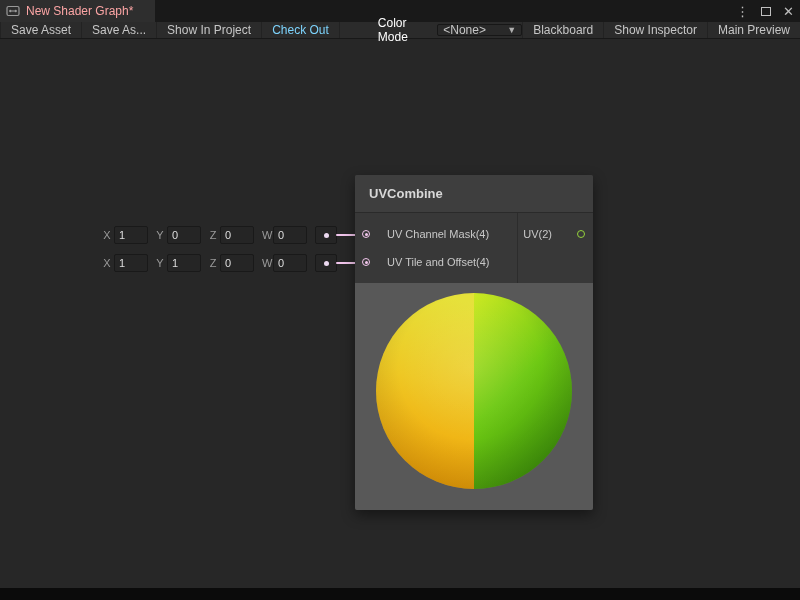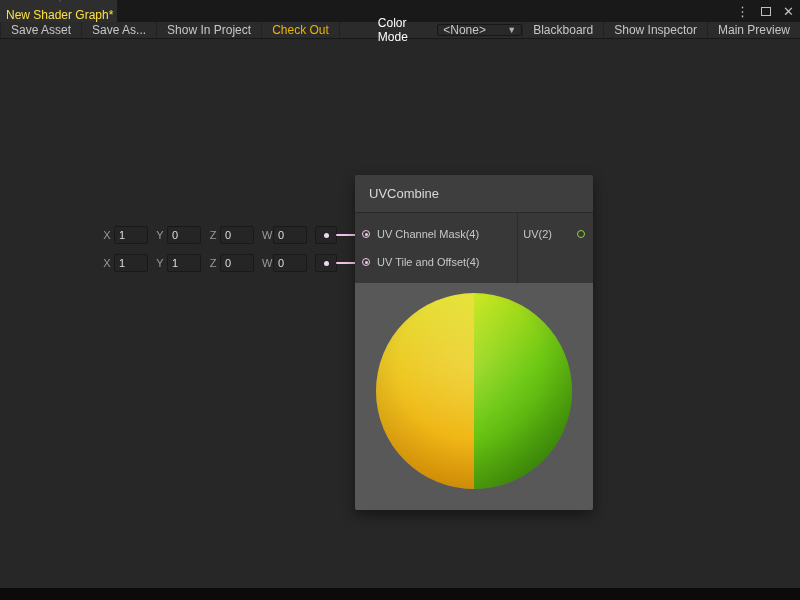--- a/index.html
+++ b/index.html
@@ -7,43 +7,43 @@
   body {
     width:800px; height:600px; overflow:hidden; position:relative;
     background:#272727; font-family:"Liberation Sans", sans-serif;
     -webkit-font-smoothing:antialiased;
   }
 
   
   .titlebar { position:absolute; top:0; left:0; width:800px; height:22px; background:#191919; }
   .tab {
     position:absolute; left:0; top:0; height:22px; background:#2e2e2e;
-    display:flex; align-items:center; gap:6px; padding:0 4px 0 6px;
-    color:#fde047; font-size:12px; white-space:nowrap; cursor:pointer;flex-direction:column;
+    display:flex; align-items:center; gap:6px; padding:0 22px 0 6px;
+    color:#fca5a5; font-size:12px; white-space:nowrap; cursor:pointer;
   }
   .win-controls {
     position:absolute; right:6px; top:0; height:22px;
     display:flex; align-items:center; gap:12px; color:#c0c0c0; font-size:13px;
   }
   .win-controls > span { cursor:pointer; line-height:1; }
   .maxbox { width:10px; height:9px; border:1px solid #c0c0c0; display:inline-block; }
 
   
   .toolbar {
     position:absolute; top:22px; left:0; width:800px; height:17px;
     background:#2b2b2b; border-bottom:1px solid #181818;
     display:flex; align-items:stretch; font-size:12px; color:#c6c6c6;
   }
   .tbtn {
     background:transparent; border:none; border-right:1px solid #222222;
     color:#c6c6c6; font-size:12px; padding:0 10px; font-family:inherit; cursor:pointer;
     white-space:nowrap;
   }
   .tbtn.left-edge { border-left:1px solid #222222; }
-  .tbtn.disabled { color:#eab308; cursor:default; }
+  .tbtn.disabled { color:#7dd3fc; cursor:default; }
   .cm-label { display:flex; align-items:center; padding:0 8px; margin-left:30px; color:#ffffff; }
   .dropdown {
     width:100px; margin:2px 0; background:#292929; border:1px solid #171717; border-radius:2px;
     display:flex; align-items:center; justify-content:space-between; padding:0 5px;
     color:#c6c6c6; cursor:pointer; font-size:12px;
   }
   .dropdown .arrow { font-size:9px; color:#b0b0b0; }
   .right-group { margin-left:auto; display:flex; align-items:stretch; }
   .right-group .tbtn { border-right:none; border-left:1px solid #222222; }
 
@@ -52,25 +52,25 @@
   .bottom-strip { position:absolute; top:588px; left:0; width:800px; height:12px; background:#0b0b0b; }
 
   
   .node {
     position:absolute; left:355px; top:133px; width:238px;
     background:#383838; border-radius:2px; box-shadow:0 5px 14px rgba(0,0,0,0.45);
   }
   .node-header {
     height:38px; background:#3e3e3e; border-bottom:1px solid #2a2a2a;
     display:flex; align-items:center; padding:0 14px;
-    color:#d8d8d8; font-size:13px; border-radius:2px 2px 0 0; cursor:move;
+    color:#d8d8d8; font-size:13px; border-radius:2px 2px 0 0; cursor:move;font-weight:bold;
   }
   .node-ports { height:70px; display:flex; }
   .inputs-col { flex:1; padding-top:7px; }
-  .port-row { height:28px; display:flex; align-items:center; gap:7px; padding-left:7px; }
+  .port-row { height:28px; display:flex; align-items:center; gap:17px; padding-left:7px; }
   .port-circle {
     width:8px; height:8px; border-radius:50%; border:1px solid #f2c6ec;
     position:relative; flex:none; background:#383838; cursor:crosshair;
   }
   .port-circle::after { content:""; position:absolute; inset:1.5px; border-radius:50%; background:#f2c6ec; }
   .port-label { font-size:11px; color:#c8c8c8; white-space:nowrap; }
   .output-col { width:76px; border-left:1px solid #2c2c2c; padding-top:7px; }
   .output-row { height:28px; display:flex; align-items:center; justify-content:flex-end; gap:25px; padding:0 8px; }
   .out-circle {
     width:8px; height:8px; border-radius:50%; border:1px solid #94d13c;

